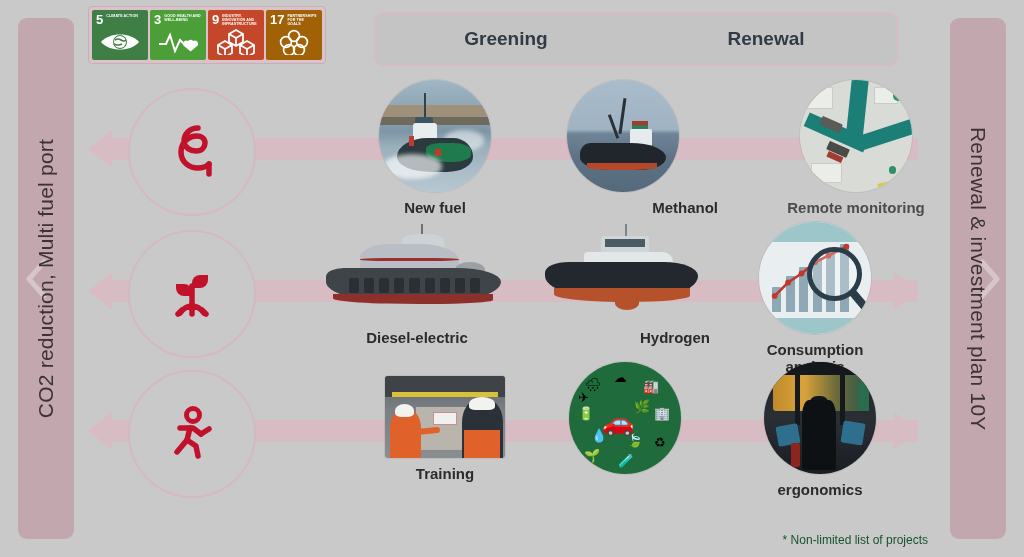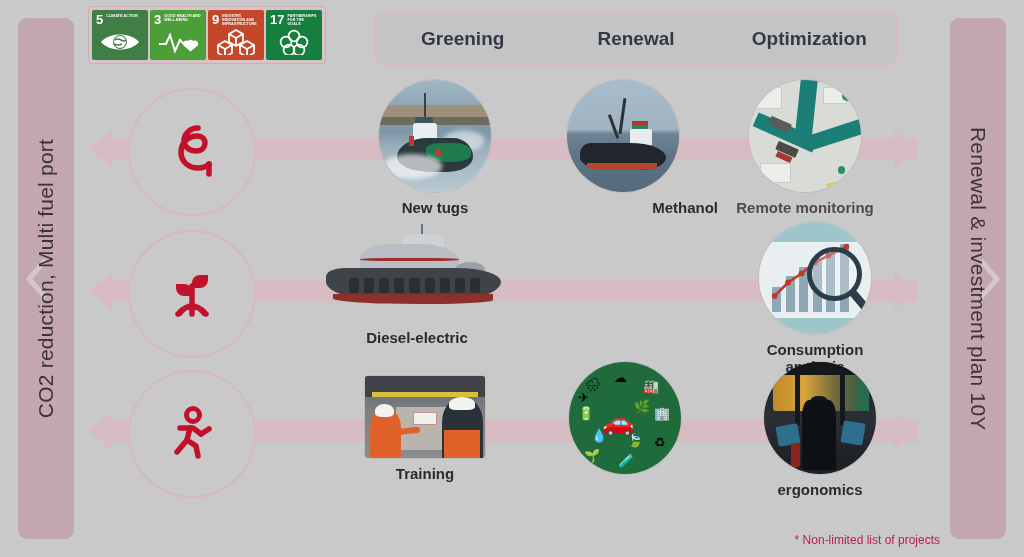--- a/index.html
+++ b/index.html
@@ -101,21 +101,21 @@
     border:2px solid #d5b9c1;background:#c9c9c9;
     display:flex;align-items:center;justify-content:center;
     z-index:3;
   }
   .cat-circle svg{display:block;}
 
   
   .cell{position:absolute;width:190px;top:0;text-align:center;z-index:4;}
   .cell.c1{left:340px;}
   .cell.c2{left:528px;text-align:right;}
-  .cell.c3{left:710px;}
+  .cell.c3{left:761px;}
 
   .thumb{
     width:112px;height:112px;border-radius:50%;
     margin:0 auto;overflow:hidden;position:relative;
     box-shadow:0 0 0 1px rgba(0,0,0,.06);
   }
   .thumb.rect{border-radius:3px;width:120px;height:82px;margin-top:14px;}
   .thumb.free{border-radius:0;background:transparent;box-shadow:none;width:190px;height:100px;}
 
   .cap{
@@ -222,22 +222,22 @@
   .sc-erg .frame2{position:absolute;right:28%;top:6%;width:4%;height:50%;background:#15181c;}
   .sc-erg .top{position:absolute;left:6%;right:6%;top:0;height:12%;background:#14171b;}
   .sc-erg .seat{position:absolute;left:34%;top:34%;width:30%;height:62%;background:#0e1114;border-radius:22% 22% 6% 6%;}
   .sc-erg .head{position:absolute;left:41%;top:30%;width:16%;height:14%;background:#121519;border-radius:40%;}
   .sc-erg .scr1{position:absolute;left:12%;top:56%;width:20%;height:18%;background:#2e6f8e;border-radius:2px;transform:rotate(-10deg);}
   .sc-erg .scr2{position:absolute;right:10%;top:54%;width:20%;height:20%;background:#2e6f8e;border-radius:2px;transform:rotate(9deg);}
   .sc-erg .red{position:absolute;left:24%;bottom:6%;width:8%;height:22%;background:#8e2420;border-radius:2px;}
   .sc-erg .grn{position:absolute;right:6%;top:18%;width:10%;height:26%;background:#2b6b4e;}
 
   .footnote{
-    position:absolute;right:84px;bottom:10px;
-    font-size:12px;color:#be185d;
+    position:absolute;right:96px;bottom:10px;
+    font-size:12px;color:#14532d;
   }
 </style>
 </head>
 <body>
 
 <div class="slide">
 
   <div class="side-panel left">
     <div class="chev" style="left:6px;">
       <svg width="26" height="42" viewBox="0 0 26 42">
@@ -298,21 +298,21 @@
               <path d="M14 5 l7 4 l7 -4 M21 9 v8"></path>
             <path d="M10 12 l7 4 v8 l-7 4 l-7 -4 v-8 z"></path>
               <path d="M3 16 l7 4 l7 -4 M10 20 v8"></path>
             <path d="M32 12 l7 4 v8 l-7 4 l-7 -4 v-8 z"></path>
               <path d="M25 16 l7 4 l7 -4 M32 20 v8"></path>
           </g>
         </svg>
       </div>
     </div>
 
-    <div class="sdg" style="background:#15803d">
+    <div class="sdg" style="background:#a16207">
       <div class="sdg-head">
         <span class="sdg-num">17</span>
         <span class="sdg-title">PARTNERSHIPS FOR THE GOALS</span>
       </div>
       <div class="sdg-glyph">
         <svg width="30" height="26" viewBox="0 0 30 26">
             <g fill="none" stroke="#fff" stroke-width="1.7">
           <circle cx="15" cy="7" r="5.4"></circle>
               <circle cx="23" cy="13" r="5.4"></circle>
               <circle cx="20" cy="21" r="5.4"></circle>
@@ -320,21 +320,20 @@
               <circle cx="7" cy="13" r="5.4"></circle>
         </g>
           </svg>
       </div>
     </div>
   </div>
 
   <div class="header-bar">
     <div class="tab">Greening</div>
     <div class="tab">Renewal</div>
-    <div class="tab">Optimization</div>
   </div>
 
   <div class="row row-1">
     <div class="arrow-band">
       <div class="head"></div>
       <div class="shaft"></div>
       <div class="head-r"></div>
     </div>
 
     <div class="cat-circle">
@@ -355,21 +354,21 @@
             <div class="foam2"></div>
           <div class="cabtop"></div>
             <div class="cab"></div>
           <div class="boat"></div>
             <div class="hull-g"></div>
           <div class="red1"></div>
             <div class="red2"></div>
             <div class="foam"></div>
         </div>
       </div>
-      <div class="cap">New tugs</div>
+      <div class="cap">New fuel</div>
     </div>
 
     <div class="cell c2">
       <div class="thumb">
         <div class="sc sc-tug2">
           <div class="crane"></div>
             <div class="crane2"></div>
           <div class="cabr"></div>
             <div class="cabg"></div>
             <div class="cab"></div>
@@ -440,20 +439,36 @@
           <div class="fender" style="left:46%"></div>
             <div class="fender" style="left:54%"></div>
           <div class="fender" style="left:62%"></div>
             <div class="fender" style="left:70%"></div>
           <div class="fender" style="left:78%"></div>
         </div>
       </div>
       <div class="cap">Diesel-electric</div>
     </div>
 
+    <div class="cell c2" style="left:540px;width:170px;">
+      <div class="thumb free" style="width:170px;">
+        <div class="sc sc-h2">
+          <div class="mast"></div>
+            <div class="cab"></div>
+            <div class="cabwin"></div>
+          <div class="deck"></div>
+            <div class="g"></div>
+            <div class="r"></div>
+          <div class="hull"></div>
+            <div class="hullor"></div>
+            <div class="skeg"></div>
+        </div>
+      </div>
+      <div class="cap">Hydrogen</div>
+    </div>
 
     <div class="cell c3" style="left:735px;width:160px;">
       <div class="thumb">
         <div class="sc sc-chart">
           <div class="tband"></div>
             <div class="bband"></div>
           <div class="bar" style="left:12%;height:22%"></div>
           <div class="bar" style="left:24%;height:32%"></div>
           <div class="bar" style="left:36%;height:40%"></div>
           <div class="bar" style="left:48%;height:48%"></div>
@@ -492,21 +507,21 @@
           <g fill="none" stroke="#c1112b" stroke-width="5.5" stroke-linecap="round" stroke-linejoin="round">
             <path d="M14 22 h13 l8 6"></path>
             <path d="M24 22 l-3 12 l9 6 l2 10"></path>
             <path d="M21 34 l-10 12"></path>
             <path d="M35 28 l8 -5"></path>
           </g>
         </svg>
       </span>
     </div>
 
-    <div class="cell c1" style="left:330px;width:190px;">
+    <div class="cell c1" style="left:350px;width:190px;">
       <div class="thumb rect">
         <div class="sc sc-train">
           <div class="ceil"></div>
             <div class="beam"></div>
             <div class="wall"></div>
           <div class="doc"></div>
           <div class="p1"></div>
             <div class="p1h"></div>
             <div class="p1a"></div>
           <div class="p2"></div>

